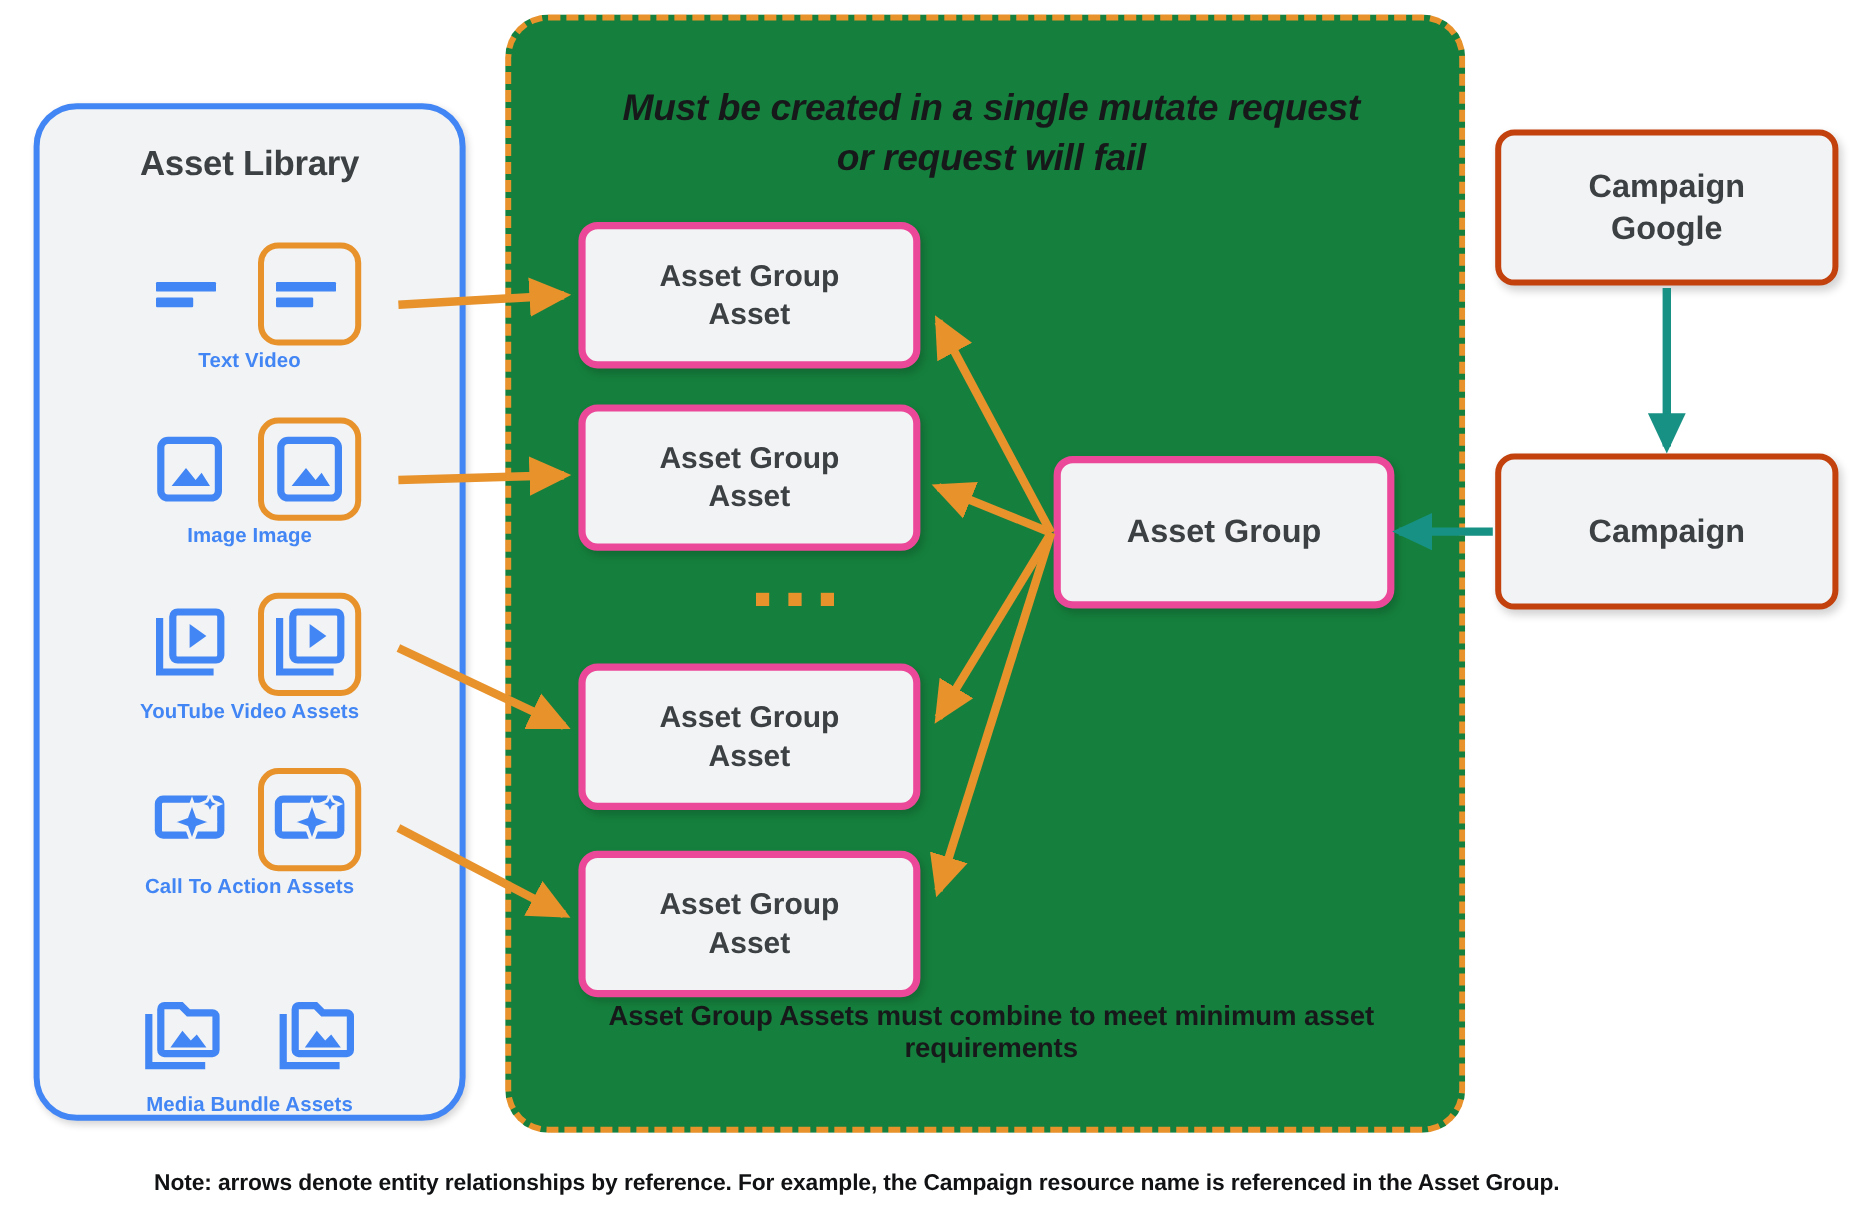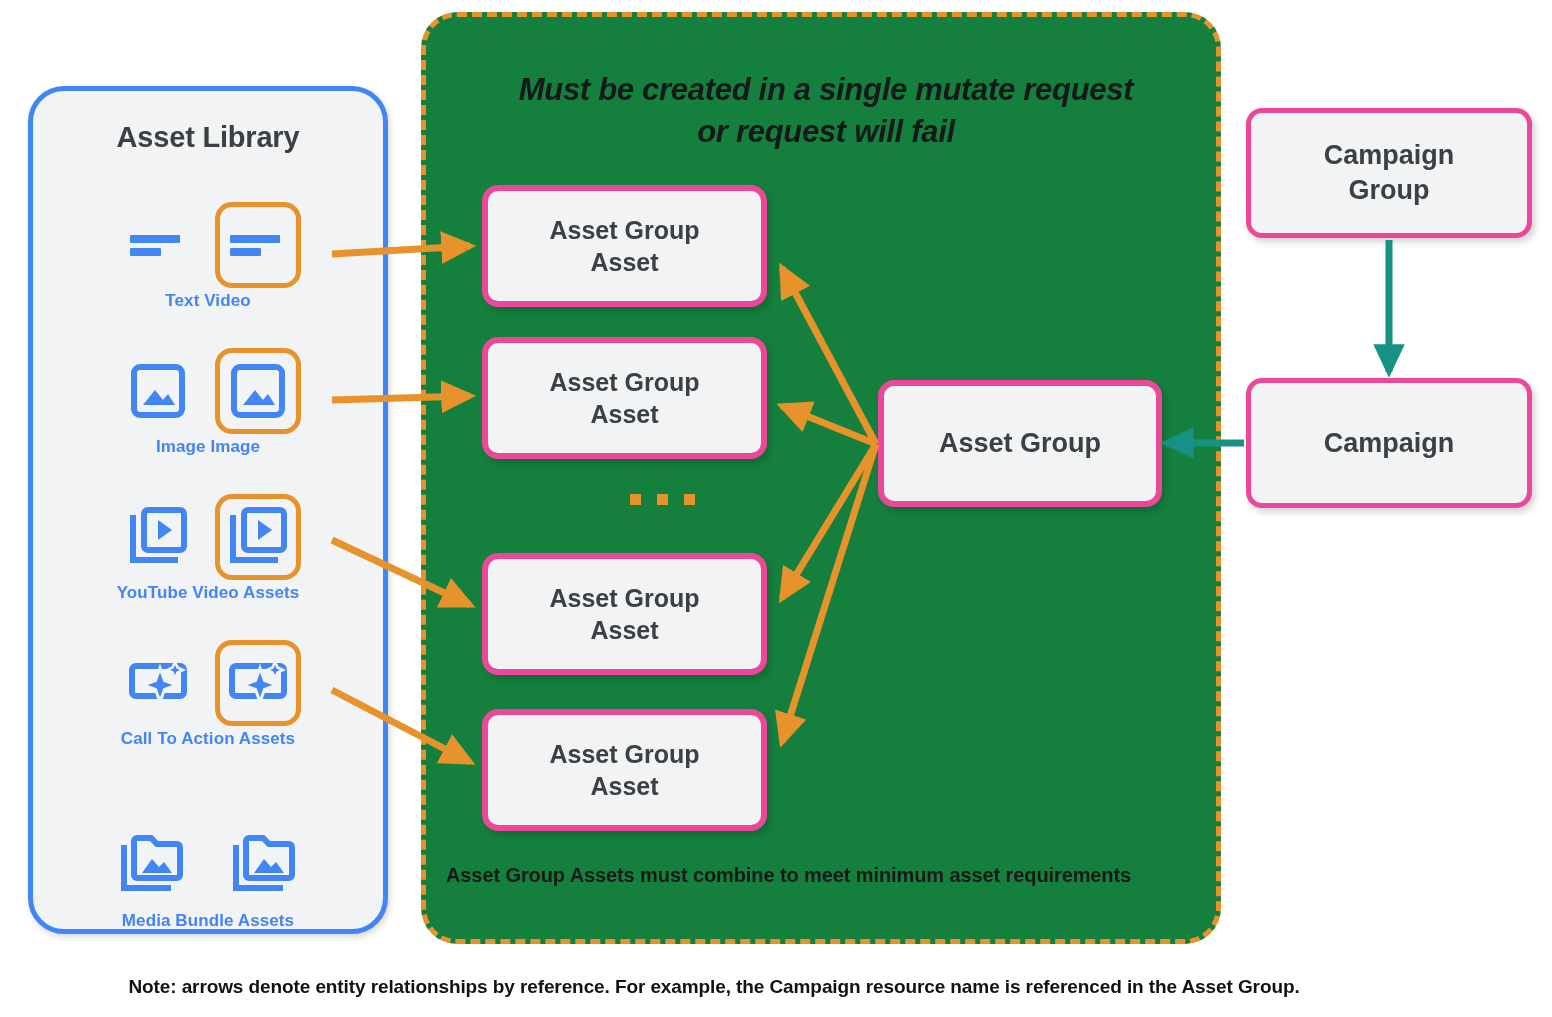--- a/index.html
+++ b/index.html
@@ -109,42 +109,43 @@
     font-style: italic;
     color: #17181a;
     line-height: 1.35;
     letter-spacing: -0.3px;
   }
   #mutate-footnote {
     position: absolute;
     left: 20px;
     bottom: 52px;
     width: 760px;
-    font-size: 20px;
+    text-align: center;
+    font-size: 23px;
     font-weight: 700;
     color: #17181a;
     letter-spacing: -0.1px;
   }
 
   
   .node {
     position: absolute;
     background: #f1f3f4;
     border-radius: 16px;
     box-sizing: border-box;
     display: flex;
     align-items: center;
     justify-content: center;
     text-align: center;
     color: #3c4043;
     font-weight: 700;
     box-shadow: 3px 4px 7px rgba(0,0,0,0.18);
   }
   .node.orange { border: 6px solid #ec4899; }
-  .node.teal   { border: 5px solid #ec4899; }
+  .node.teal   { border: 5px solid #c2410c; }
 
   .aga {
     left: 482px;
     width: 285px;
     height: 122px;
     font-size: 25px;
     line-height: 1.3;
   }
   #aga-1 { top: 185px; }
   #aga-2 { top: 337px; }
@@ -358,21 +359,21 @@
     <span></span>
   </div>
 
   <div class="node orange" id="asset-group-node">
     <div>Asset Group</div>
   </div>
 
   <div class="node teal" id="campaign-budget-node">
     <div>
       <div>Campaign</div>
-      <div>Group</div>
+      <div>Google</div>
     </div>
   </div>
 
   <div class="node teal" id="campaign-node">
     <div>Campaign</div>
   </div>
 
   <svg id="arrows" viewBox="0 0 1552 1017">
     <defs>
       <marker id="arrow-orange" viewBox="0 0 12 12" refX="9.5" refY="6" markerWidth="5.2" markerHeight="5.2" orient="auto-start-reverse">

